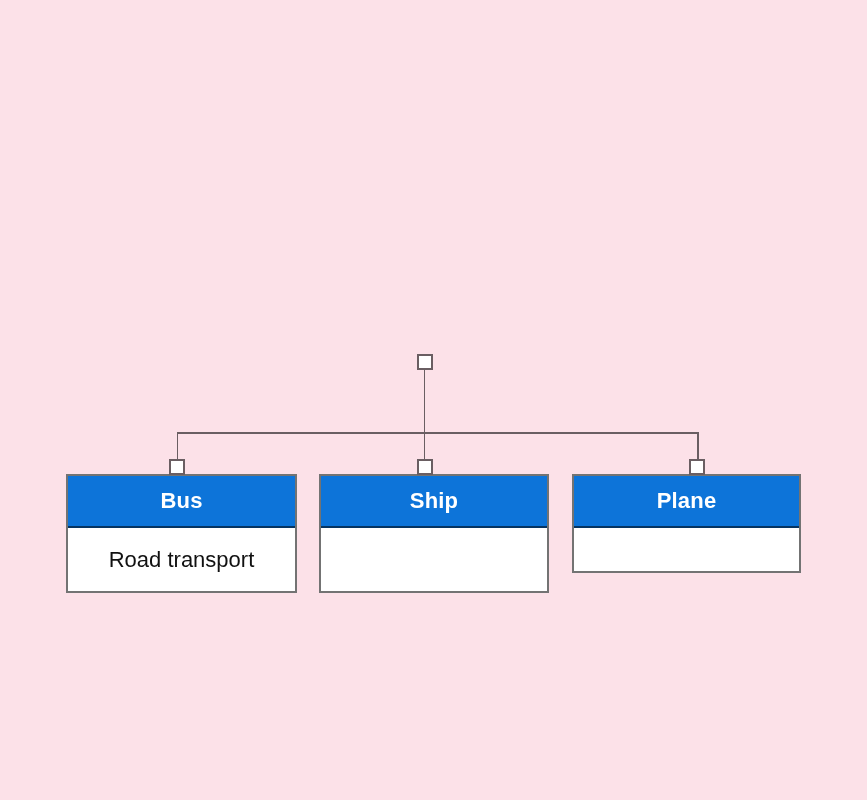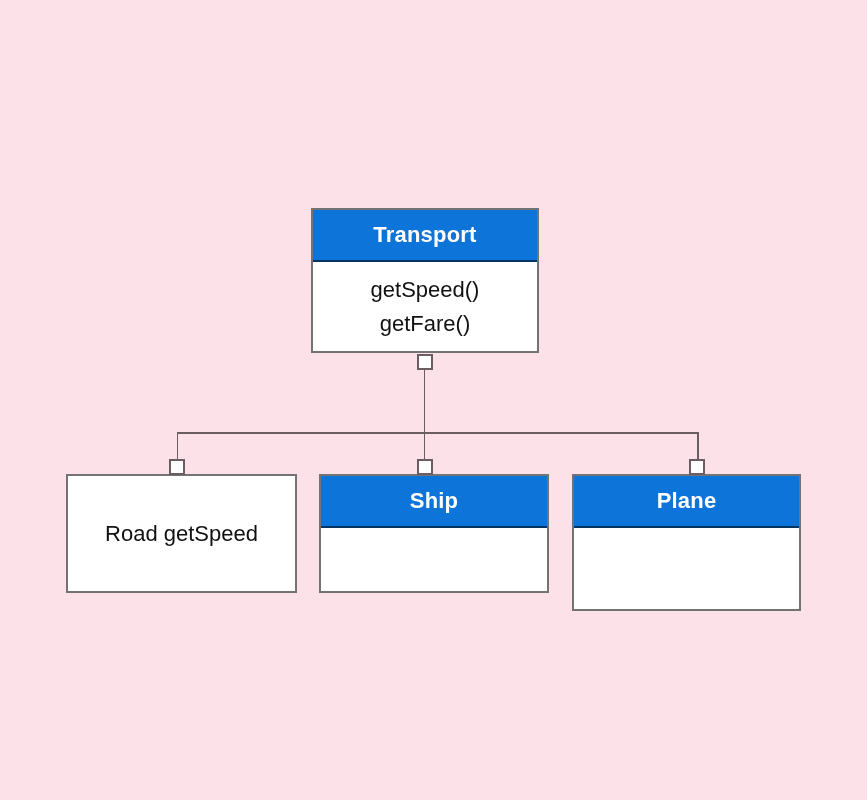--- a/index.html
+++ b/index.html
@@ -78,51 +78,45 @@
     z-index: 3;
   }
   .anchor.parent-anchor { left: 417px; top: 354px; }
   .anchor.bus-anchor    { left: 169px; top: 459px; }
   .anchor.ship-anchor   { left: 417px; top: 459px; }
   .anchor.plane-anchor  { left: 689px; top: 459px; }
   
   .node.transport { left: 311px; top: 208px; width: 228px; height: 145px; }
   .node.bus       { left: 66px;  top: 474px; width: 231px; height: 119px; }
   .node.ship      { left: 319px; top: 474px; width: 230px; height: 119px; }
-  .node.plane     { left: 572px; top: 474px; width: 229px; height: 137px; }
+  .node.plane     { left: 572px; top: 474px; width: 229px; height: 99px; }
 </style>
 </head>
 <body>
 
 <div class="canvas">
 
-  <div class="node transport">
-    <div class="node-header">
-      <span class="node-title">Transport</span>
-    </div>
-    <div class="node-body">
-      <div class="member">getSpeed()</div>
-      <div class="member">getFare()</div>
-    </div>
-  </div>
 
   <div class="edge parent-stem"></div>
   <div class="edge h-bar"></div>
   <div class="edge drop-left"></div>
   <div class="edge drop-center"></div>
   <div class="edge drop-right"></div>
 
   <div class="anchor parent-anchor"></div>
   <div class="anchor bus-anchor"></div>
   <div class="anchor ship-anchor"></div>
   <div class="anchor plane-anchor"></div>
 
   <div class="node bus">
+    <div class="node-header">
+      <span class="node-title">Bus</span>
+    </div>
     <div class="node-body">
-      <div class="desc">Road getSpeed</div>
+      <div class="desc">Road transport</div>
     </div>
   </div>
 
   <div class="node ship">
     <div class="node-header">
       <span class="node-title">Ship</span>
     </div>
   </div>
 
   <div class="node plane">

